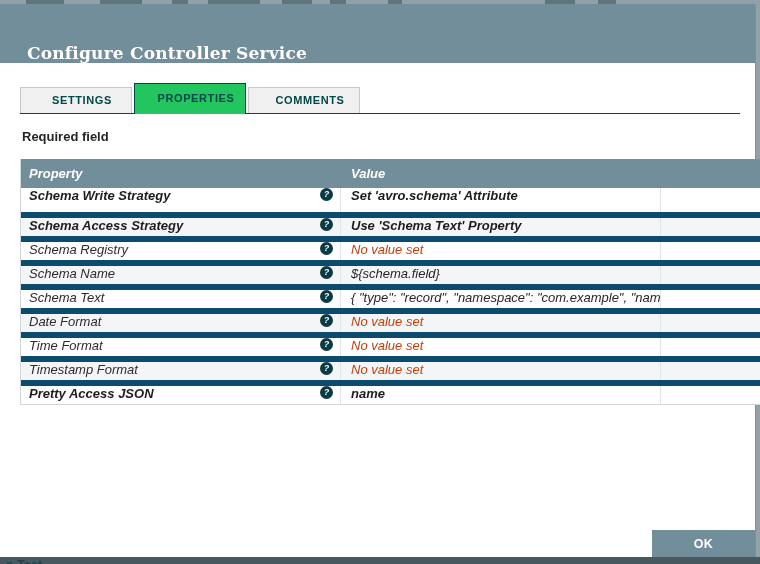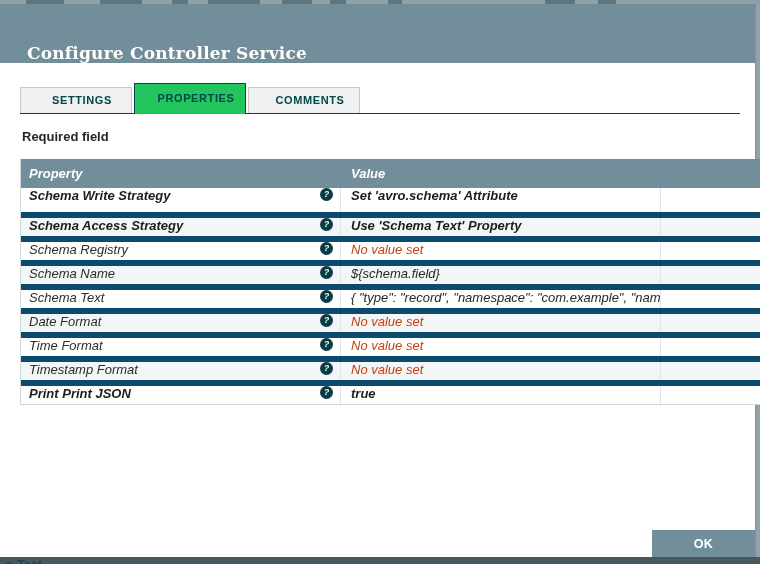--- a/index.html
+++ b/index.html
@@ -216,24 +216,24 @@
           <div class="cell c-prop">
             <span class="pname">Timestamp Format</span>
             <span class="help">?</span>
           </div>
           <div class="cell c-val v-unset">No value set</div>
           <div class="cell c-extra"></div>
         </div>
 
         <div class="trow">
           <div class="cell c-prop">
-            <span class="pname req">Print Print JSON</span>
-            <span class="help">?</span>
-          </div>
-          <div class="cell c-val v-set">true</div>
+            <span class="pname req">Pretty Access JSON</span>
+            <span class="help">?</span>
+          </div>
+          <div class="cell c-val v-set">name</div>
           <div class="cell c-extra"></div>
         </div>
       </div>
   </div>
 
   <button class="ok-button">OK</button>
 
 </div>
 
 </body></html>

